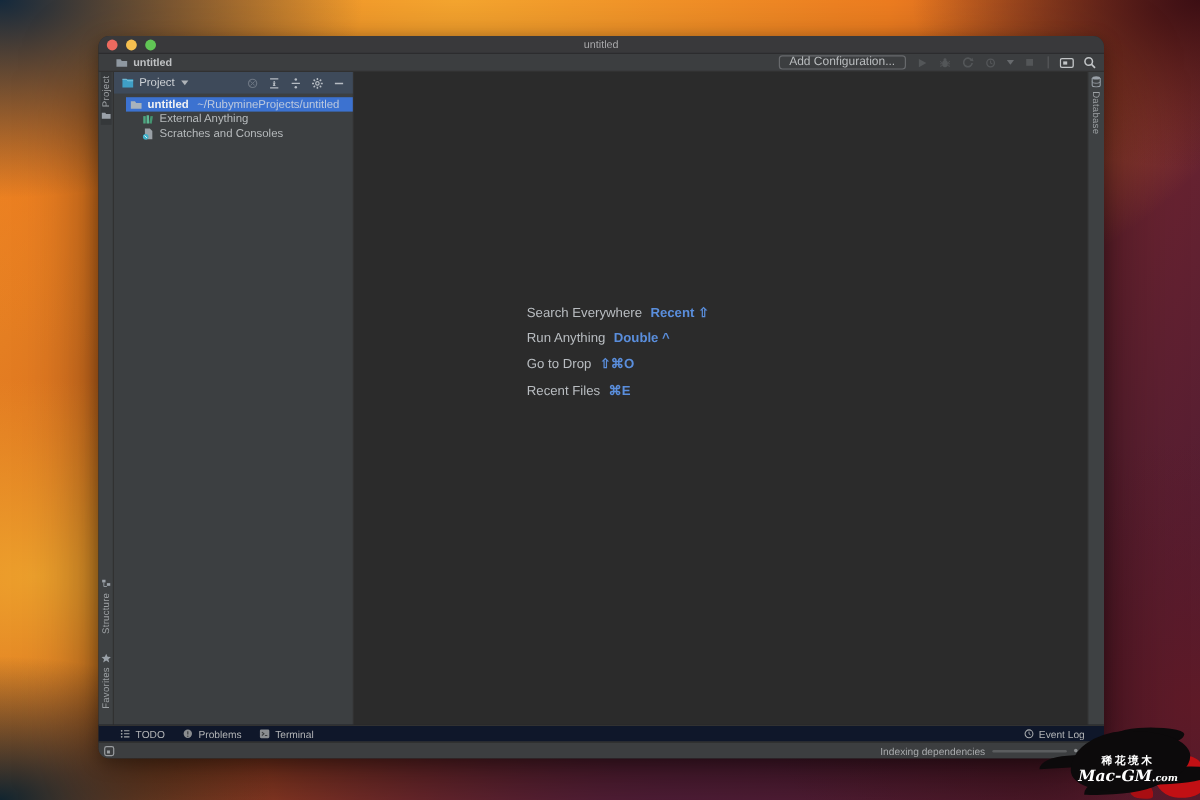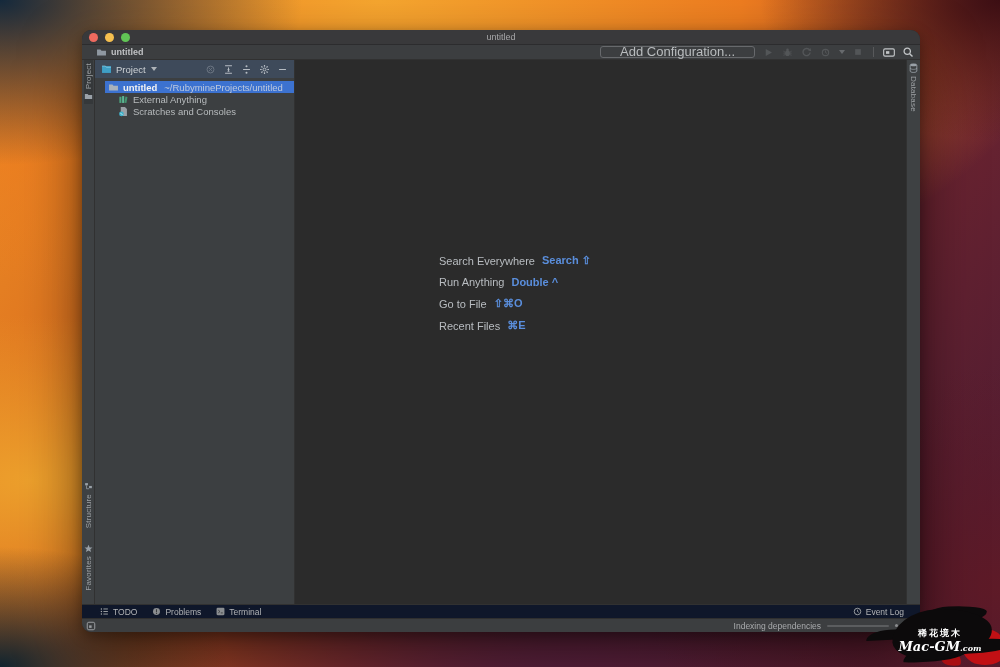--- a/index.html
+++ b/index.html
@@ -31,21 +31,21 @@
   .traffic { display:flex; gap:7px; margin-left:7px; }
   .tl { width:9px; height:9px; border-radius:50%; display:inline-block; cursor:default; }
   .tl.red{background:#ed6a5f;} .tl.yellow{background:#f5bf4f;} .tl.green{background:#61c555;}
   .title { position:absolute; left:0; right:0; text-align:center; font-size:9px; color:#a7a7a9; pointer-events:none; }
 
   .toolbar { height:15px; background:#3c3e40; border-bottom:1px solid #313131;
     display:flex; align-items:center; justify-content:space-between; padding:0 6px 0 13px; flex:0 0 auto; }
   .breadcrumb { display:flex; align-items:center; gap:4px; font-size:9px; color:#bfc1c3; font-weight:bold; }
   .toolbar-right { display:flex; align-items:center; gap:7px; }
   .add-config { background:transparent; border:1px solid #67696c; border-radius:3px; color:#b9bcbe;
-    font-family:"Liberation Sans",sans-serif; font-size:13px; height:12px; line-height:10px; padding:0 19px; cursor:pointer; }
+    font-family:"Liberation Sans",sans-serif; font-size:10px; height:12px; line-height:10px; padding:0 8px; cursor:pointer; }
   .tb-icon { display:inline-flex; width:12px; height:12px; align-items:center; justify-content:center; }
   .dim { opacity:.38; }
   .sep { width:1px; height:10px; background:#58595b; margin:0 2px; }
 
   .body { flex:1 1 auto; display:flex; min-height:0; }
 
   
   .stripe { background:#3e4143; display:flex; flex-direction:column; justify-content:space-between; align-items:center; }
   .stripe-left { width:13px; border-right:1px solid #313131; }
   .stripe-right { width:14px; border-left:1px solid #313131; }
@@ -292,28 +292,28 @@
             </span>
             <span>Scratches and Consoles</span>
           </div>
         </div>
       </div>
 
       <div class="editor">
         <div class="shortcuts">
           <div class="sc-row">
               <span class="sc-label">Search Everywhere</span>
-              <span class="sc-keys">Search ⇧</span>
+              <span class="sc-keys">Recent ⇧</span>
             </div>
           <div class="sc-row">
               <span class="sc-label">Run Anything</span>
               <span class="sc-keys">Double ^</span>
             </div>
           <div class="sc-row">
-              <span class="sc-label">Go to File</span>
+              <span class="sc-label">Go to Drop</span>
               <span class="sc-keys">⇧⌘O</span>
             </div>
           <div class="sc-row">
               <span class="sc-label">Recent Files</span>
               <span class="sc-keys">⌘E</span>
             </div>
         </div>
       </div>
 
       <div class="stripe stripe-right">

